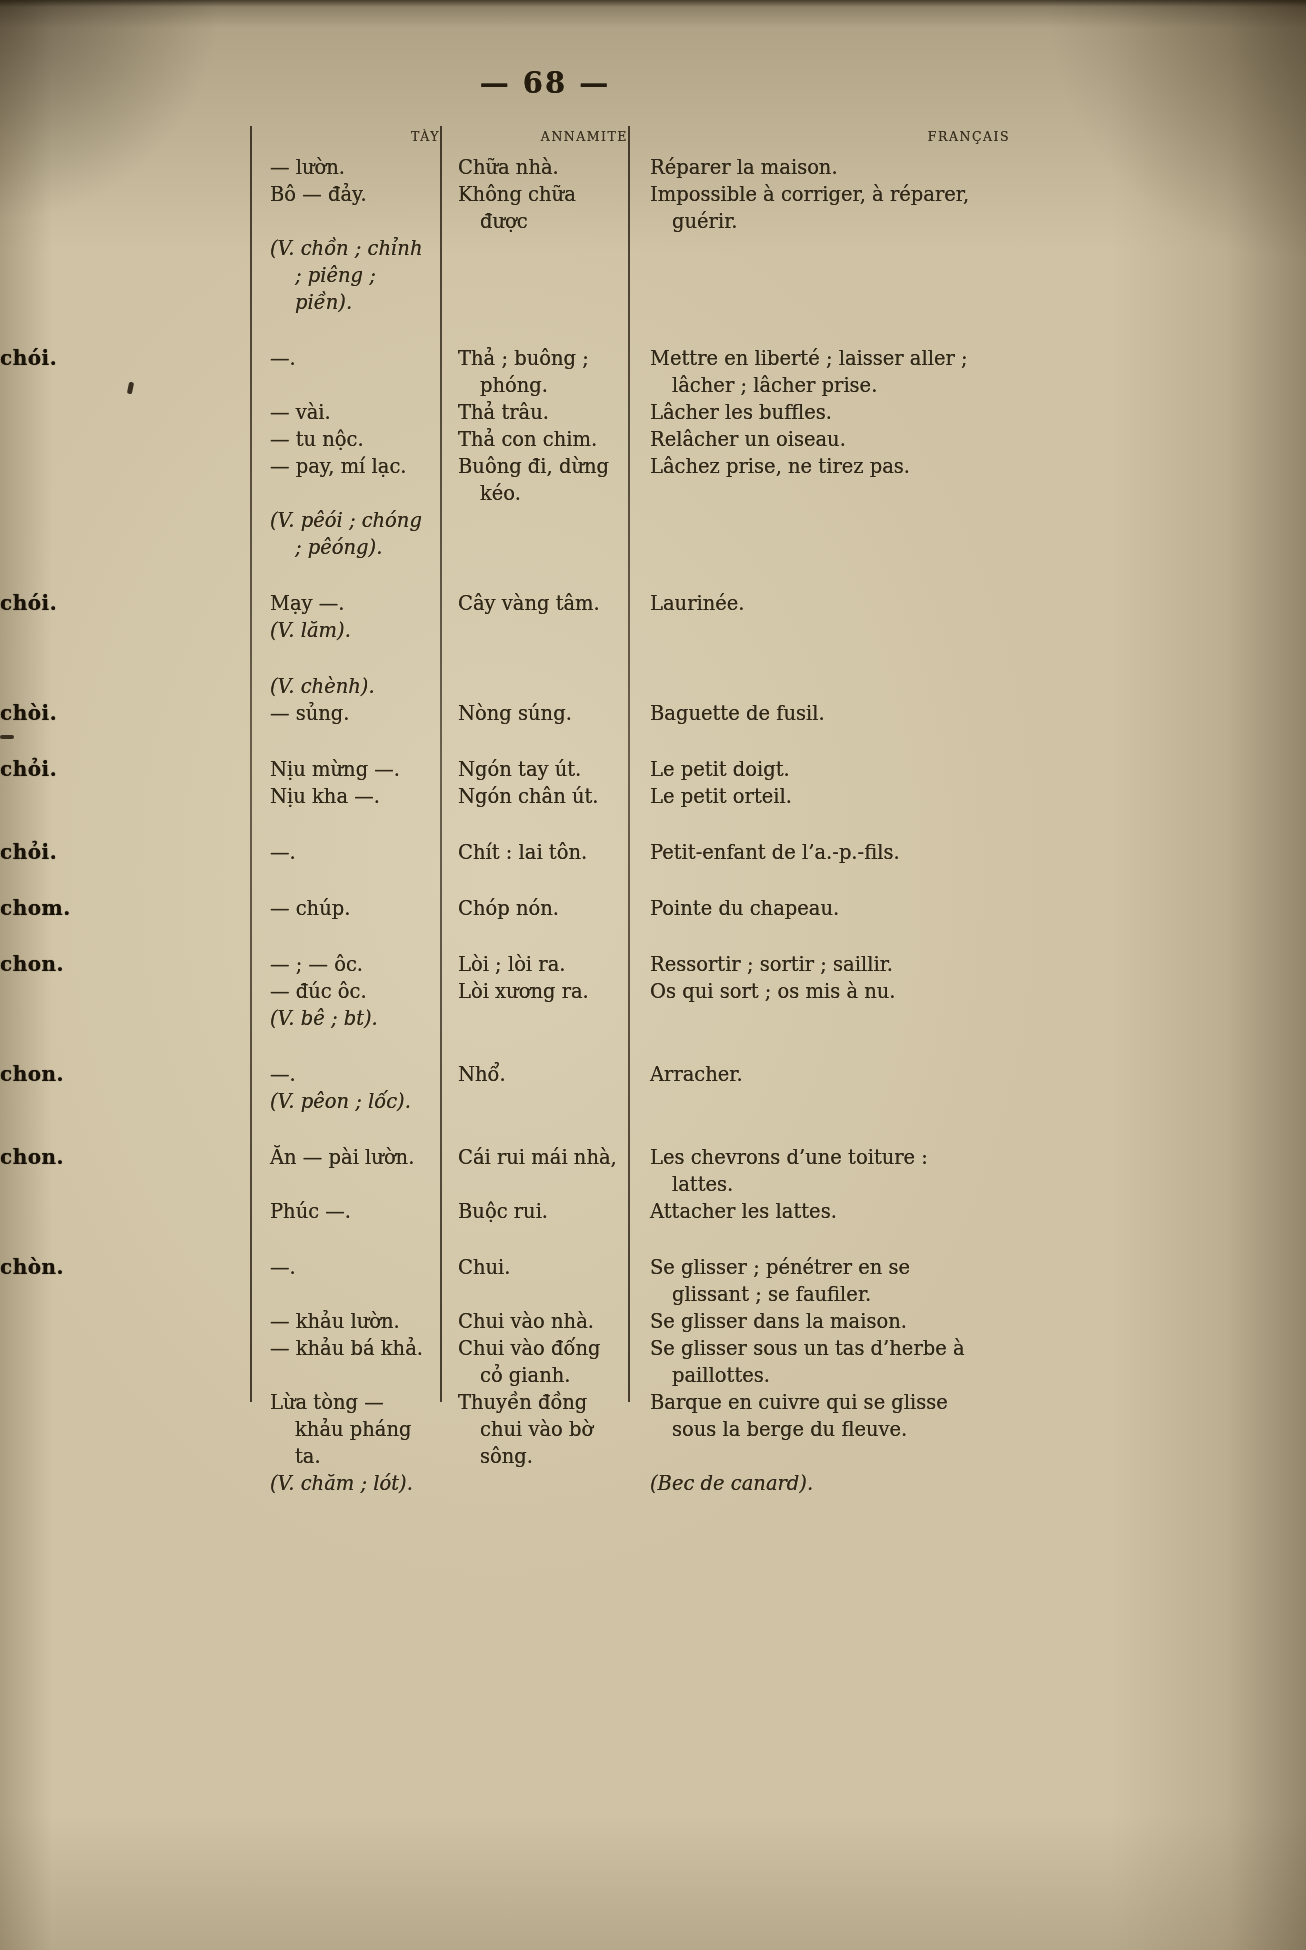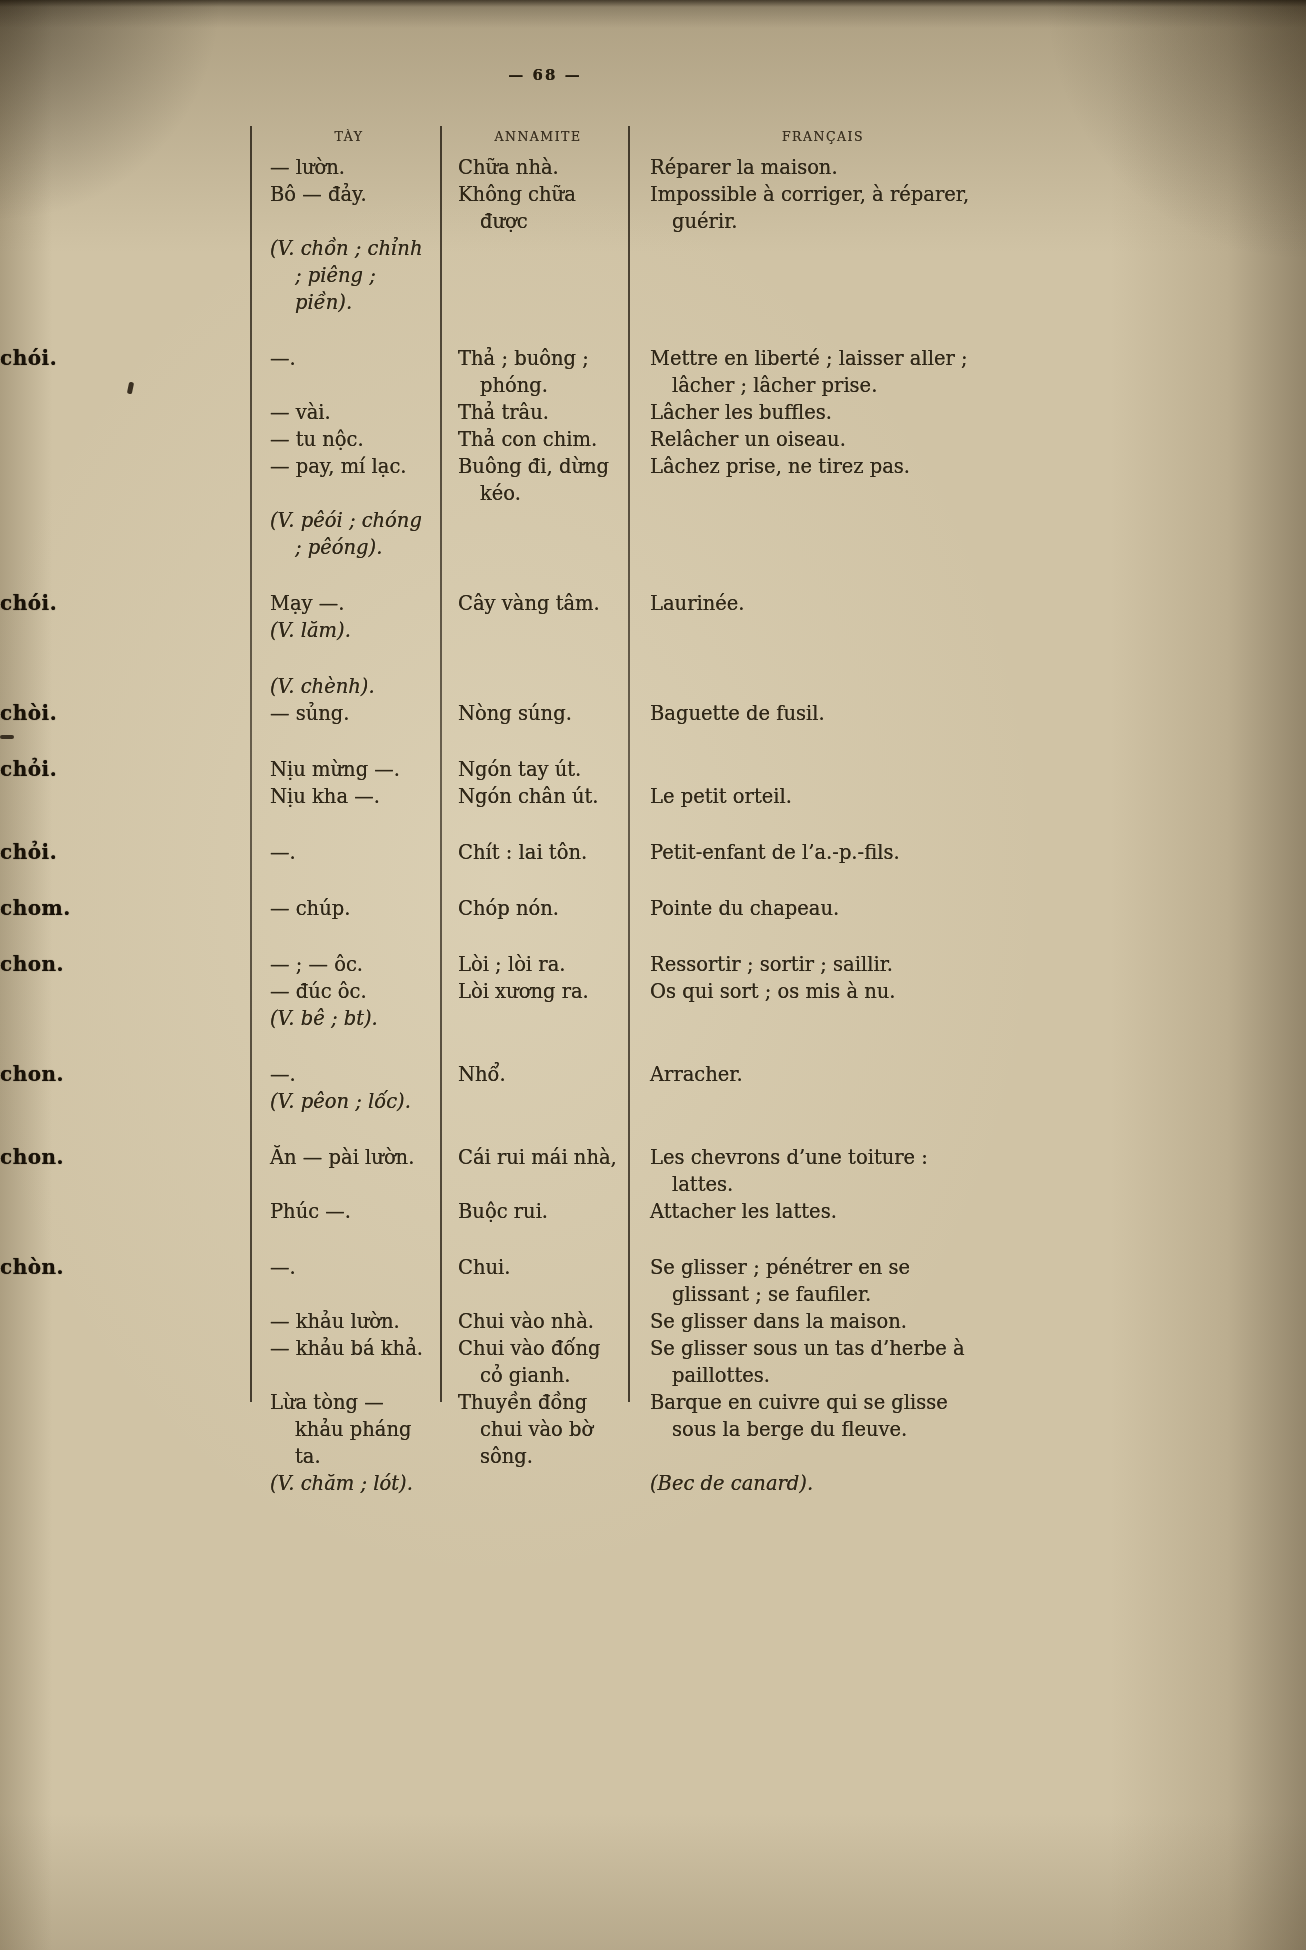--- a/index.html
+++ b/index.html
@@ -16,21 +16,21 @@
       radial-gradient(circle 260px at 1306px 0px, rgba(30,22,10,0.35), rgba(30,22,10,0) 100%),
       linear-gradient(180deg, rgba(92,76,48,0.30) 0%, rgba(92,76,48,0) 13%),
       linear-gradient(270deg, rgba(64,50,28,0.42) 0%, rgba(106,88,58,0.20) 6%, rgba(106,88,58,0) 15%),
       linear-gradient(90deg, rgba(80,64,36,0.28) 0%, rgba(80,64,36,0) 4%),
       linear-gradient(0deg, rgba(90,74,46,0.22) 0%, rgba(90,74,46,0) 7%),
       radial-gradient(ellipse 760px 980px at 38% 45%, rgba(238,230,206,0.34), rgba(238,230,206,0) 72%);
   }
   .page-number{
     position:absolute;top:66px;left:0;width:1090px;
     text-align:center;
-    font-size:15px;font-weight:bold;letter-spacing:2px;
+    font-size:29px;font-weight:bold;letter-spacing:2px;
     color:#241c0e;
     text-shadow:0 0 .6px rgba(36,28,14,.8);
   }
   .rule{
     position:absolute;top:126px;height:1276px;width:2px;
     background:linear-gradient(180deg, rgba(44,36,24,.85), rgba(44,36,24,.65) 50%, rgba(44,36,24,.85));
   }
   #rule1{left:250px;}
   #rule2{left:440px;}
   #rule3{left:628px;}
@@ -42,21 +42,21 @@
   .head-row,.sub-row{
     display:grid;
     grid-template-columns:250px 190px 188px 382px;
   }
   .head-row{
     height:26px;margin-bottom:2px;
     font-size:12.5px;line-height:22px;
     letter-spacing:1.5px;color:#3a3020;
     text-shadow:0 0 .4px rgba(58,48,32,.8);
   }
-  .hcell{text-align:center;padding-left:8px;}
+  .hcell{text-align:right;padding-left:8px;}
   .entry{margin-bottom:29px;}
   .entry:last-child{margin-bottom:0;}
   .cell{box-sizing:border-box;}
   .hw{}
   .hw-text{font-weight:bold;font-size:20px;letter-spacing:.5px;color:#191208;text-shadow:0 0 .8px rgba(25,18,8,.9);}
   .tay{padding-left:45px;text-indent:-25px;padding-right:6px;}
   .ann{padding-left:40px;text-indent:-22px;padding-right:4px;}
   .fr{padding-left:44px;text-indent:-22px;padding-right:22px;}
   .it{font-style:italic;}
   .artifact{position:absolute;background:#3a3022;border-radius:2px;}
@@ -158,20 +158,21 @@
           <div class="cell tay">— sủng.</div>
           <div class="cell ann">Nòng súng.</div>
           <div class="cell fr">Baguette de fusil.</div>
         </div>
       </div>
       <div class="entry">
         <div class="sub-row">
           <div class="cell hw"><span class="hw-text">chỏi.</span></div>
           <div class="cell tay">Nịu mừng —.</div>
           <div class="cell ann">Ngón tay út.</div>
+          <div class="cell fr">Le petit doigt.</div>
         </div>
         <div class="sub-row">
           <div class="cell hw"></div>
           <div class="cell tay">Nịu kha —.</div>
           <div class="cell ann">Ngón chân út.</div>
           <div class="cell fr">Le petit orteil.</div>
         </div>
       </div>
       <div class="entry">
         <div class="sub-row">

